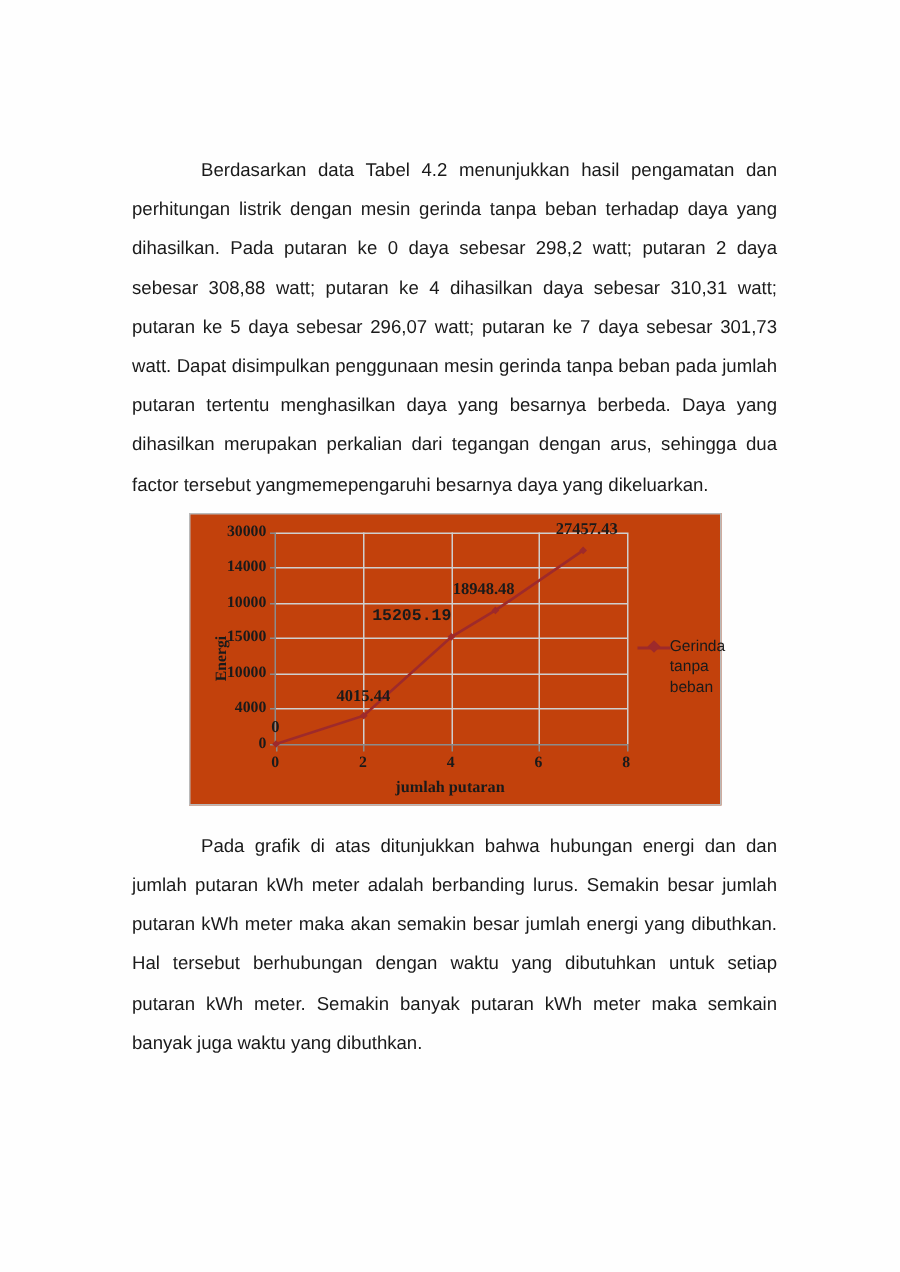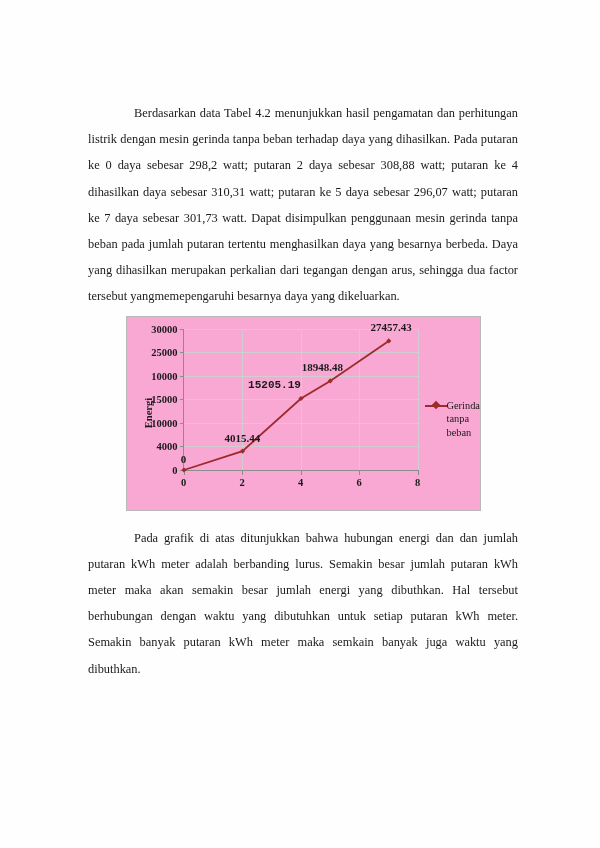--- a/index.html
+++ b/index.html
@@ -28,38 +28,38 @@
     top: 100px;
     width: 430px;
   }
   p.body-par {
     margin: 0 0 0 0;
     font-size: 12.4px;
     line-height: 26.2px;
     text-align: justify;
     text-indent: 46px;
     color: #1a1a1a;
-    font-family: Liberation Serif, serif;
+    font-family: Liberation Sans, sans-serif;
     -webkit-font-smoothing: antialiased;
   }
   p.body-par.tight {
     margin-top: 2px;
   }
   
   .figure-wrap {
     margin-top: 6px;
     display: flex;
     justify-content: center;
   }
   .chart-box {
     position: relative;
     width: 355px;
     height: 195px;
     border: 1px solid #b9b9b9;
-    background: #f9a8d4;
+    background: #c2410c;
     box-sizing: border-box;
   }
   .plot-area {
     position: absolute;
     left: 56px;
     top: 12px;
     width: 235px;
     height: 142px;
     box-sizing: border-box;
     border-left: 1px solid #8c8c8c;
@@ -156,21 +156,21 @@
   .legend {
     position: absolute;
     left: 298px;
     top: 82px;
     width: 56px;
     display: flex;
     align-items: flex-start;
     font-size: 10.4px;
     line-height: 13px;
     color: #1a1a1a;
-    font-family: Liberation Serif, serif;
+    font-family: Liberation Sans, sans-serif;
   }
   .legend-swatch {
     position: relative;
     width: 22px;
     height: 13px;
     flex: 0 0 22px;
   }
   .legend-swatch .lsline {
     position: absolute;
     left: 0;
@@ -225,21 +225,21 @@
 
           <div class="ytick-mark" style="top:0%"></div>
           <div class="ytick-mark" style="top:16.667%"></div>
           <div class="ytick-mark" style="top:33.333%"></div>
           <div class="ytick-mark" style="top:50%"></div>
           <div class="ytick-mark" style="top:66.667%"></div>
           <div class="ytick-mark" style="top:83.333%"></div>
           <div class="ytick-mark" style="top:100%"></div>
 
           <div class="ytick-label" style="top:0%">30000</div>
-          <div class="ytick-label" style="top:16.667%">25000</div>
+          <div class="ytick-label" style="top:16.667%">14000</div>
           <div class="ytick-label" style="top:33.333%">10000</div>
           <div class="ytick-label" style="top:50%">15000</div>
           <div class="ytick-label" style="top:66.667%">10000</div>
           <div class="ytick-label" style="top:83.333%">4000</div>
           <div class="ytick-label" style="top:100%">0</div>
 
           <div class="grid-v" style="left:25%"></div>
           <div class="grid-v" style="left:50%"></div>
           <div class="grid-v" style="left:75%"></div>
           <div class="grid-v" style="left:100%"></div>
@@ -269,20 +269,21 @@
 
           <div id="data-labels">
               <div class="dlabel" style="left: 0px; top: 136px;">0</div>
               <div class="dlabel" style="left: 58.75px; top: 114.994px;">4015.44</div>
               <div class="dlabel" style="left: 91px; top: 62.0288px; font-family: Liberation Mono, monospace;">15205.19</div>
               <div class="dlabel" style="left: 138.875px; top: 44.3105px;">18948.48</div>
               <div class="dlabel" style="left: 207.625px; top: 4.03483px;">27457.43</div>
             </div>
         </div>
 
+        <div class="x-axis-title">jumlah putaran</div>
 
         <div class="legend">
           <span class="legend-swatch">
             <span class="lsline"></span>
               <span class="lsmark"></span>
           </span>
           <span class="legend-text">Gerinda tanpa beban</span>
         </div>
 
       </div>

